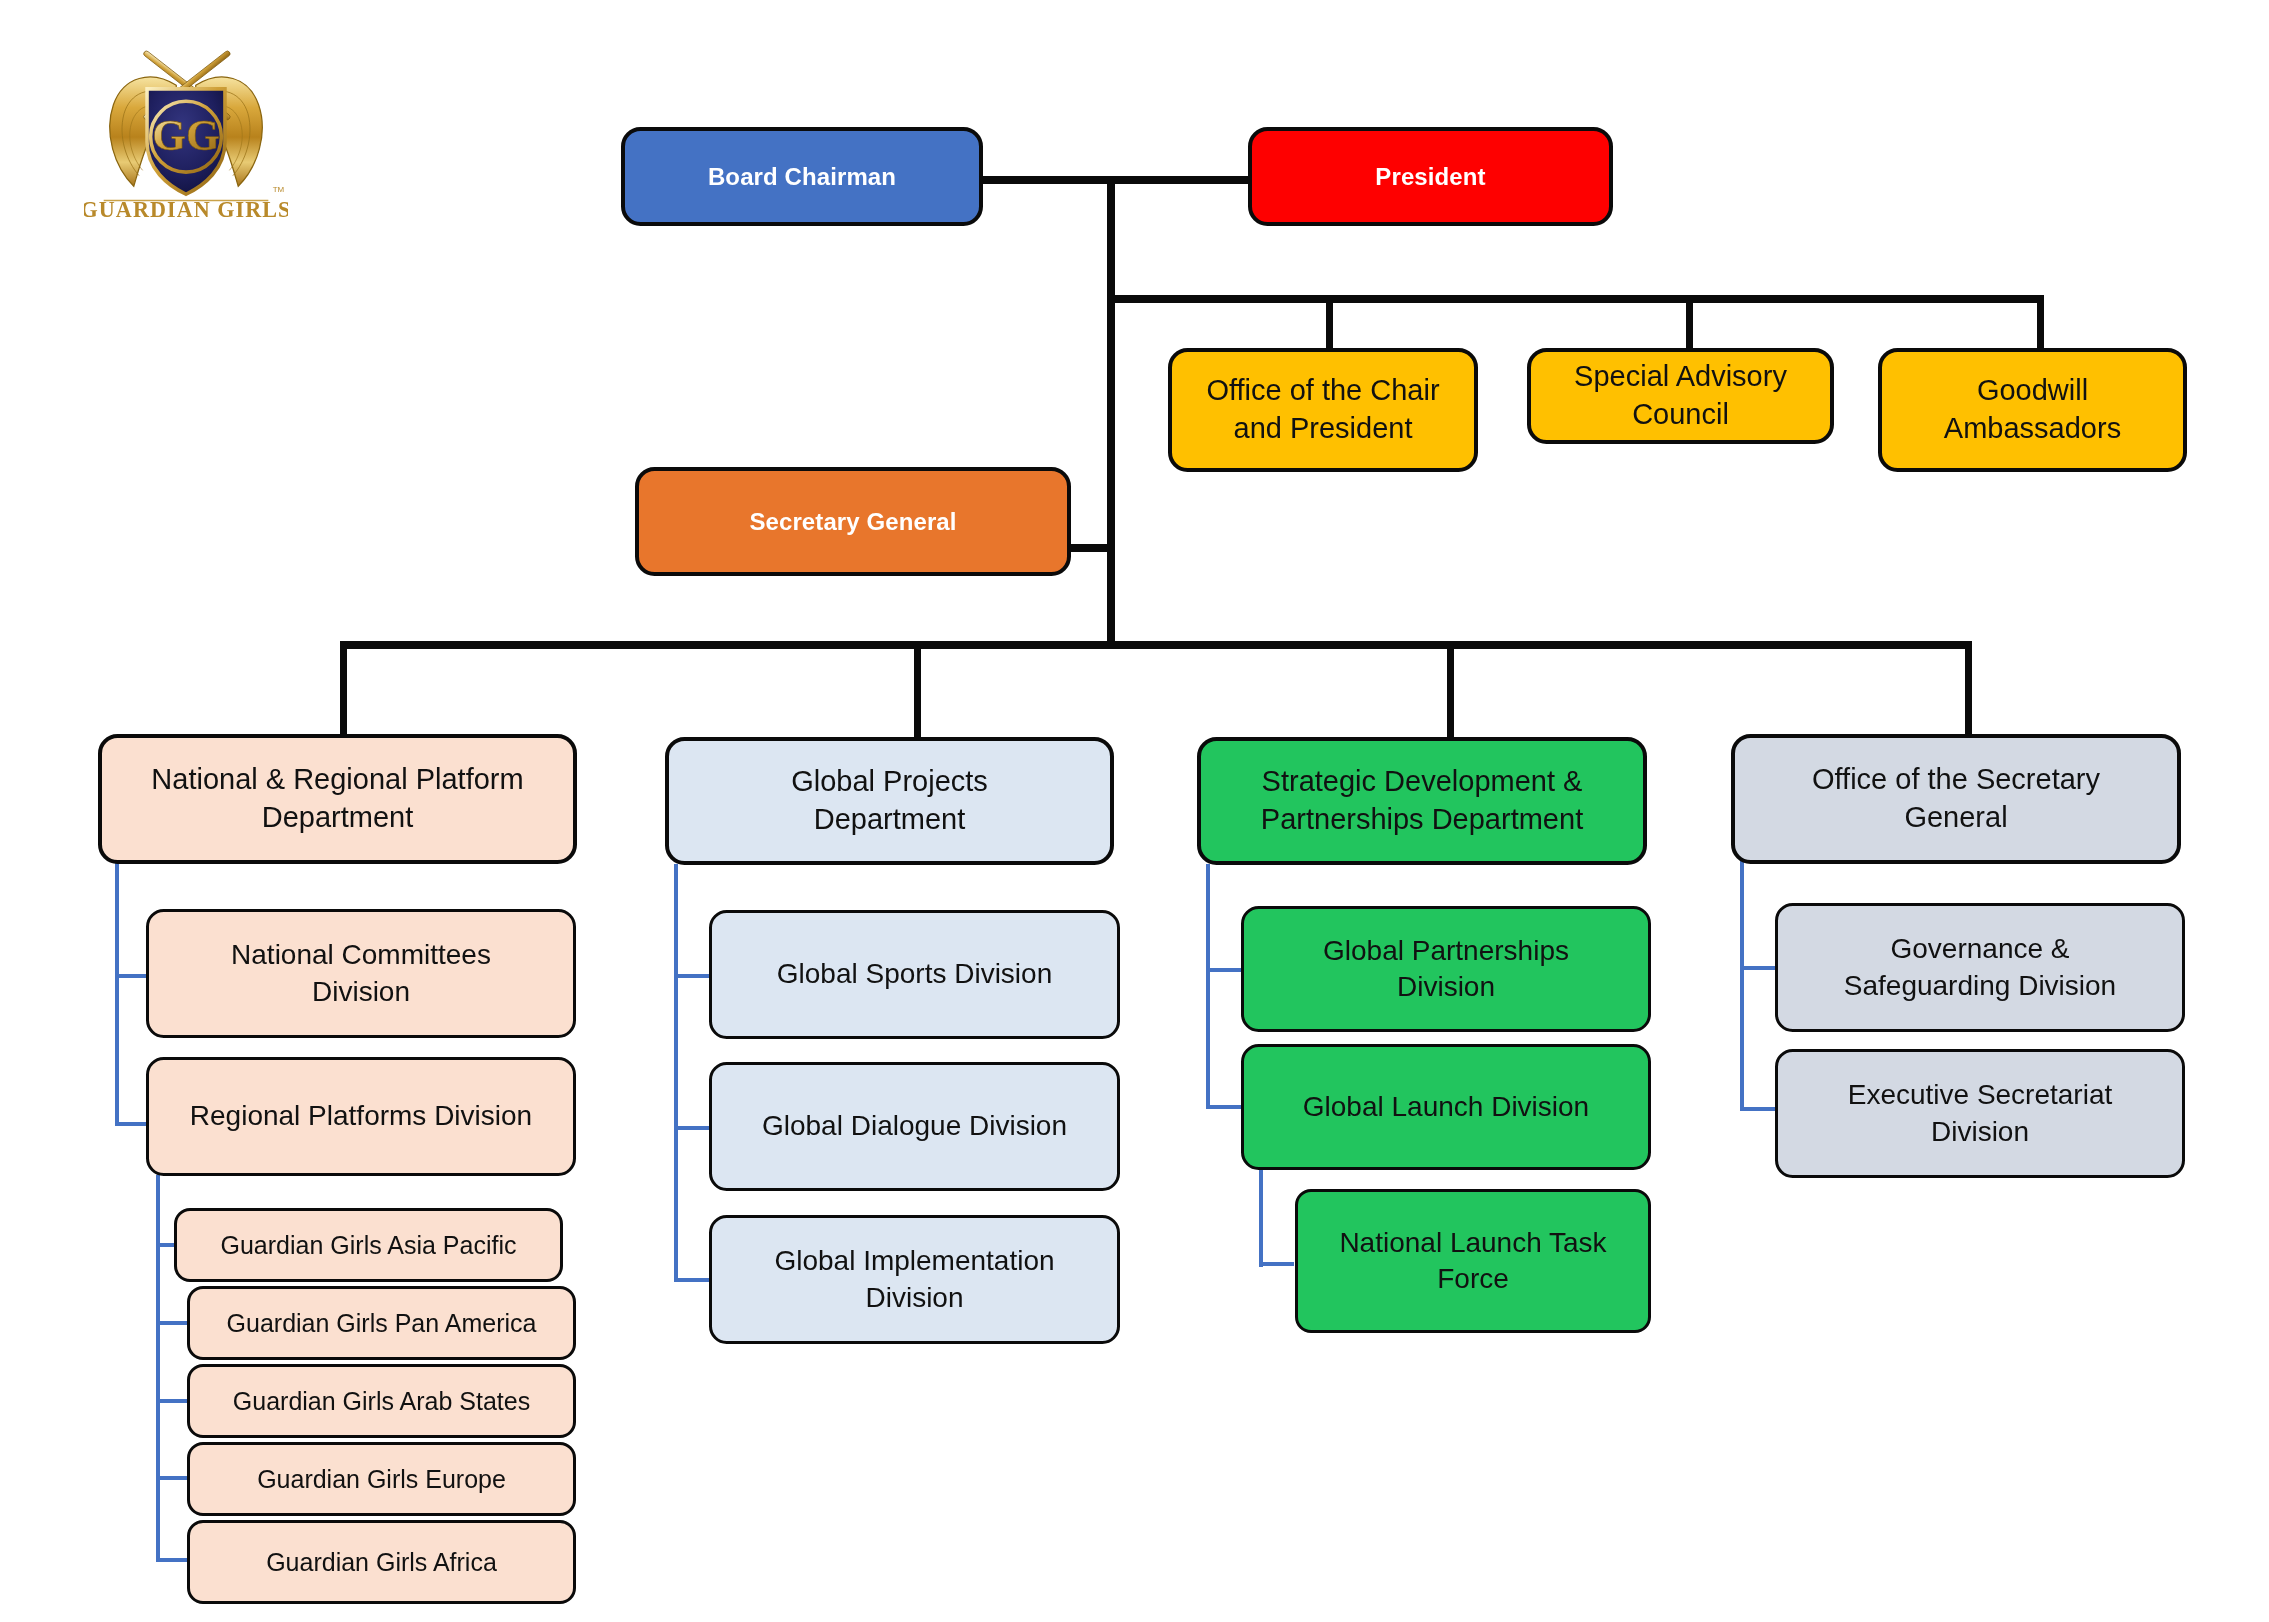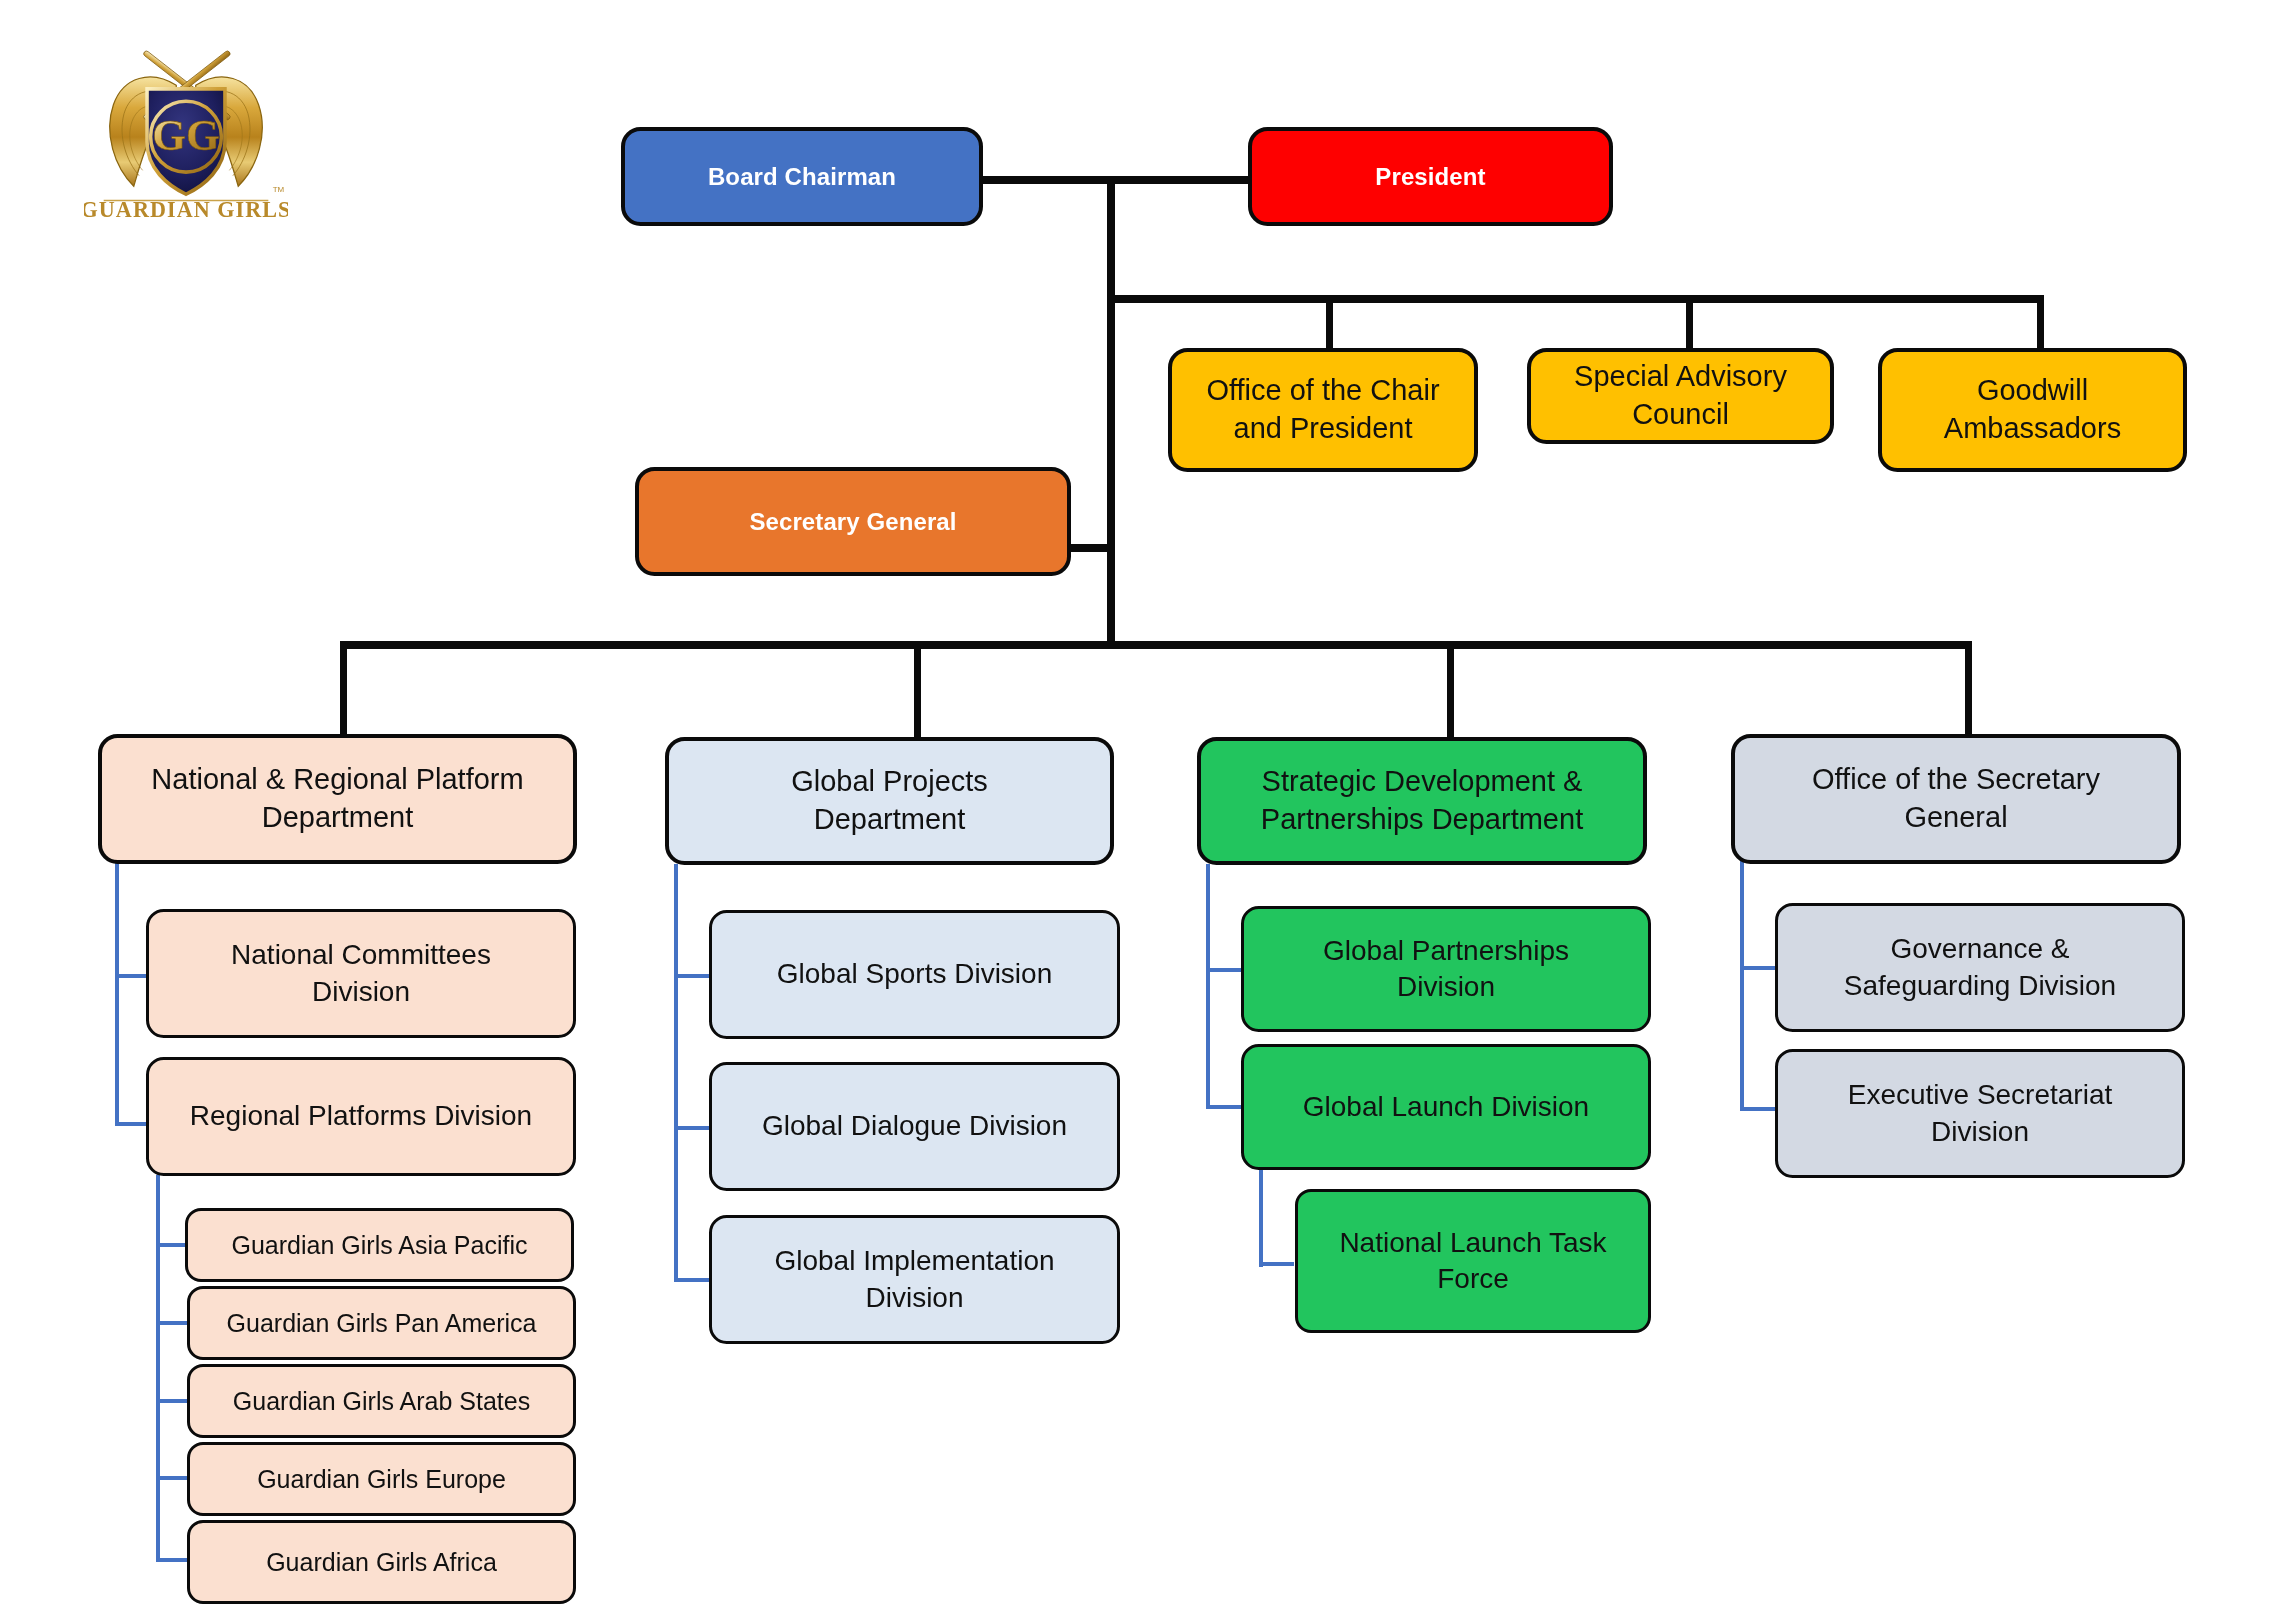--- a/index.html
+++ b/index.html
@@ -255,21 +255,21 @@
 
   <div class="node lvl-div fill-peach" style="left:146px; top:909px; width:430px; height:129px;">
     <span class="lbl">National Committees
 Division</span>
   </div>
 
   <div class="node lvl-div fill-peach" style="left:146px; top:1057px; width:430px; height:119px;">
     <span class="lbl">Regional Platforms Division</span>
   </div>
 
-  <div class="node lvl-sub fill-peach" style="left:185px; top:1208px; width:389px; height:74px;">
+  <div class="node lvl-sub fill-peach" style="left:174px; top:1208px; width:389px; height:74px;">
     <span class="lbl">Guardian Girls Asia Pacific</span>
   </div>
   <div class="node lvl-sub fill-peach" style="left:187px; top:1286px; width:389px; height:74px;">
     <span class="lbl">Guardian Girls Pan America</span>
   </div>
   <div class="node lvl-sub fill-peach" style="left:187px; top:1364px; width:389px; height:74px;">
     <span class="lbl">Guardian Girls Arab States</span>
   </div>
   <div class="node lvl-sub fill-peach" style="left:187px; top:1442px; width:389px; height:74px;">
     <span class="lbl">Guardian Girls Europe</span>

